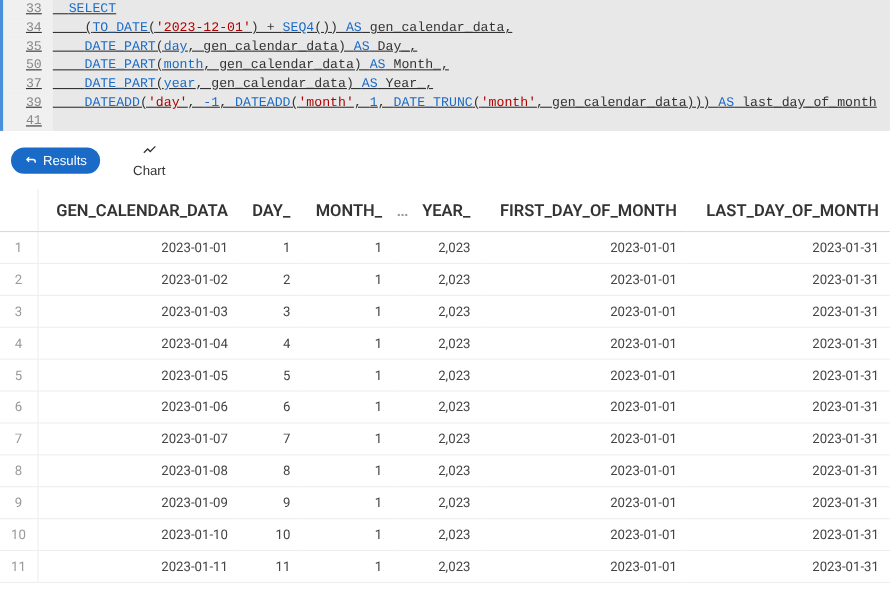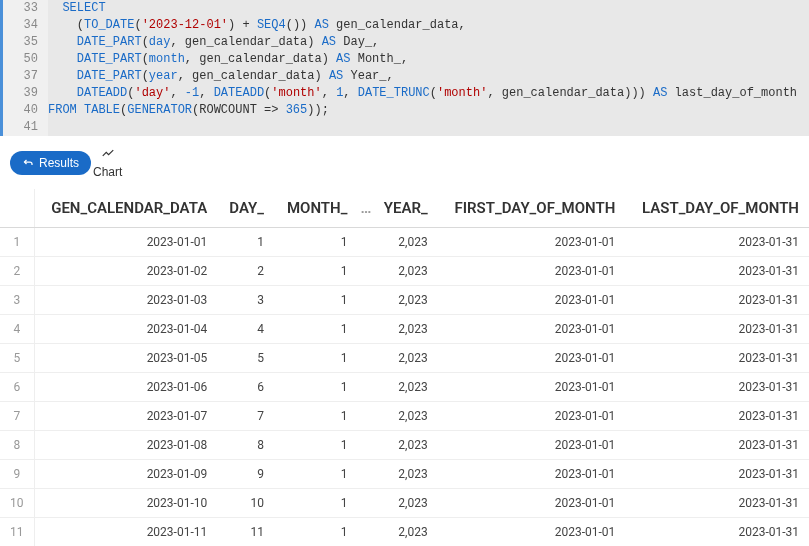--- a/index.html
+++ b/index.html
@@ -1,26 +1,26 @@
 <!DOCTYPE html>
 <html><head>
 <meta charset="utf-8">
 <style>
 * { box-sizing: border-box; margin: 0; padding: 0; }
 body { font-family: -apple-system, BlinkMacSystemFont, "Segoe UI", Roboto, sans-serif; font-size: 12px; color: #333; background: #fff; width: 809px; }
-.editor { background: #e8e8e8; border-left: 3px solid #4a90d9; font-family: "Courier New", monospace; font-size: 12px; line-height: 17px; padding: 0; position: relative; }
+.editor { background: #e8e8e8; border-left: 3px solid #4a90d9; font-family: "Courier New", monospace; font-size: 12px; line-height: 17px; padding: 0; position: relative; text-decoration: underline; }
 .code-row { display: flex; }
 .ln { width: 45px; text-align: right; padding-right: 10px; color: #888; user-select: none; flex-shrink: 0; background: #f0f0f0; }
 .code-line { flex: 1; white-space: pre; }
 .kw { color: #1a6bc7; font-weight: normal; }
 .str { color: #b00000; }
 .num { color: #1a6bc7; }
 .fn { color: #1a6bc7; }
 .norm { color: #333; }
-.toolbar { padding: 10px 10px; display: flex; align-items: center; gap: 2px; }
+.toolbar { padding: 10px 10px; display: flex; align-items: center; gap: 30px; }
 .btn-results { background: #1a6bc7; color: #fff; border: none; padding: 5px 12px; border-radius: 14px; font-size: 12px; display: inline-flex; align-items: center; gap: 5px; cursor: pointer; }
 .btn-results svg { flex-shrink: 0; }
 .btn-chart { background: transparent; border: none; color: #333; font-size: 12px; display: inline-flex; align-items: center; gap: 5px; cursor: pointer; flex-direction: column; }
 .grid { width: 100%; border-collapse: collapse; }
 .grid th { text-align: right; font-weight: 600; font-size: 15px; padding: 10px 10px; border-bottom: 1px solid #d9d9d9; white-space: nowrap; color: #333; background: #fff; }
 .grid td { text-align: right; padding: 7px 10px; border-bottom: 1px solid #eee; font-size: 12px; color: #444; }
 .grid td.rowidx { text-align: center; color: #999; border-right: 1px solid #eee; width: 30px; background: #fff; }
 .grid th.rowidx-h { border-right: 1px solid #eee; }
 .grid th.more { width: 14px; padding: 10px 0; }
 .grid th.more::after { content: "\2026"; color: #999; }
@@ -45,24 +45,20 @@
       <div class="ln">50</div>
       <div class="code-line"><span class="norm">    </span><span class="fn">DATE_PART</span><span class="norm">(</span><span class="kw">month</span><span class="norm">, gen_calendar_data) </span><span class="kw">AS</span><span class="norm"> Month_,</span></div>
     </div>
     <div class="code-row">
       <div class="ln">37</div>
       <div class="code-line"><span class="norm">    </span><span class="fn">DATE_PART</span><span class="norm">(</span><span class="kw">year</span><span class="norm">, gen_calendar_data) </span><span class="kw">AS</span><span class="norm"> Year_,</span></div>
     </div>
     <div class="code-row">
       <div class="ln">39</div>
       <div class="code-line"><span class="norm">    </span><span class="fn">DATEADD</span><span class="norm">(</span><span class="str">'day'</span><span class="norm">, </span><span class="num">-1</span><span class="norm">, </span><span class="fn">DATEADD</span><span class="norm">(</span><span class="str">'month'</span><span class="norm">, </span><span class="num">1</span><span class="norm">, </span><span class="fn">DATE_TRUNC</span><span class="norm">(</span><span class="str">'month'</span><span class="norm">, gen_calendar_data))) </span><span class="kw">AS</span><span class="norm"> last_day_of_month</span></div>
-    </div>
-    <div class="code-row">
-      <div class="ln">40</div>
-      <div class="code-line"><span class="kw">FROM</span><span class="norm"> </span><span class="kw">TABLE</span><span class="norm">(</span><span class="fn">GENERATOR</span><span class="norm">(ROWCOUNT =&gt; </span><span class="num">365</span><span class="norm">));</span></div>
     </div>
     <div class="code-row">
       <div class="ln">41</div>
       <div class="code-line"><span class="norm"></span></div>
     </div>
   </div>
 
 <div class="toolbar">
   <button class="btn-results">
     <svg width="12" height="12" viewBox="0 0 24 24" fill="none" stroke="white" stroke-width="2.5">

